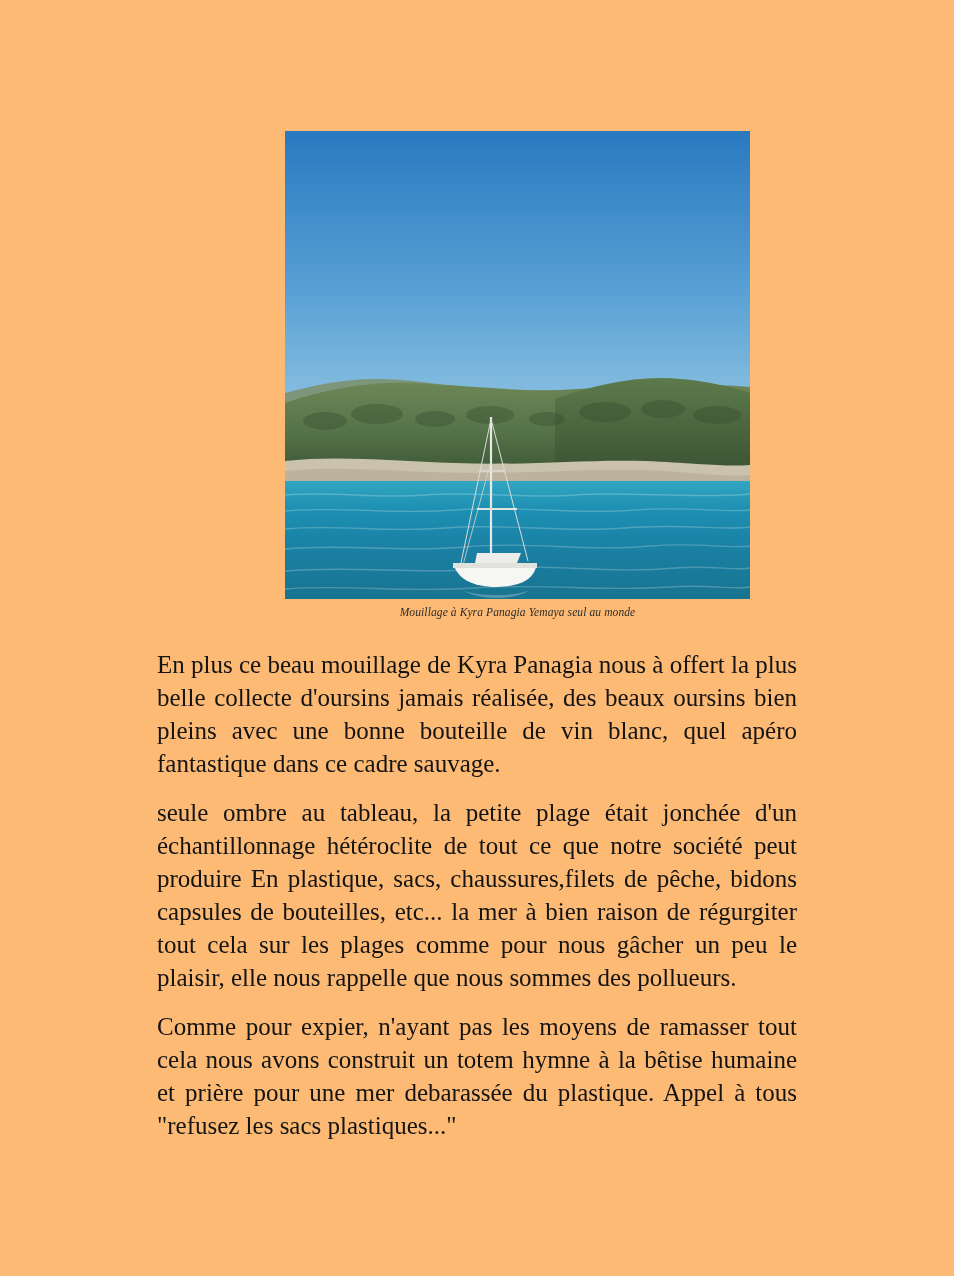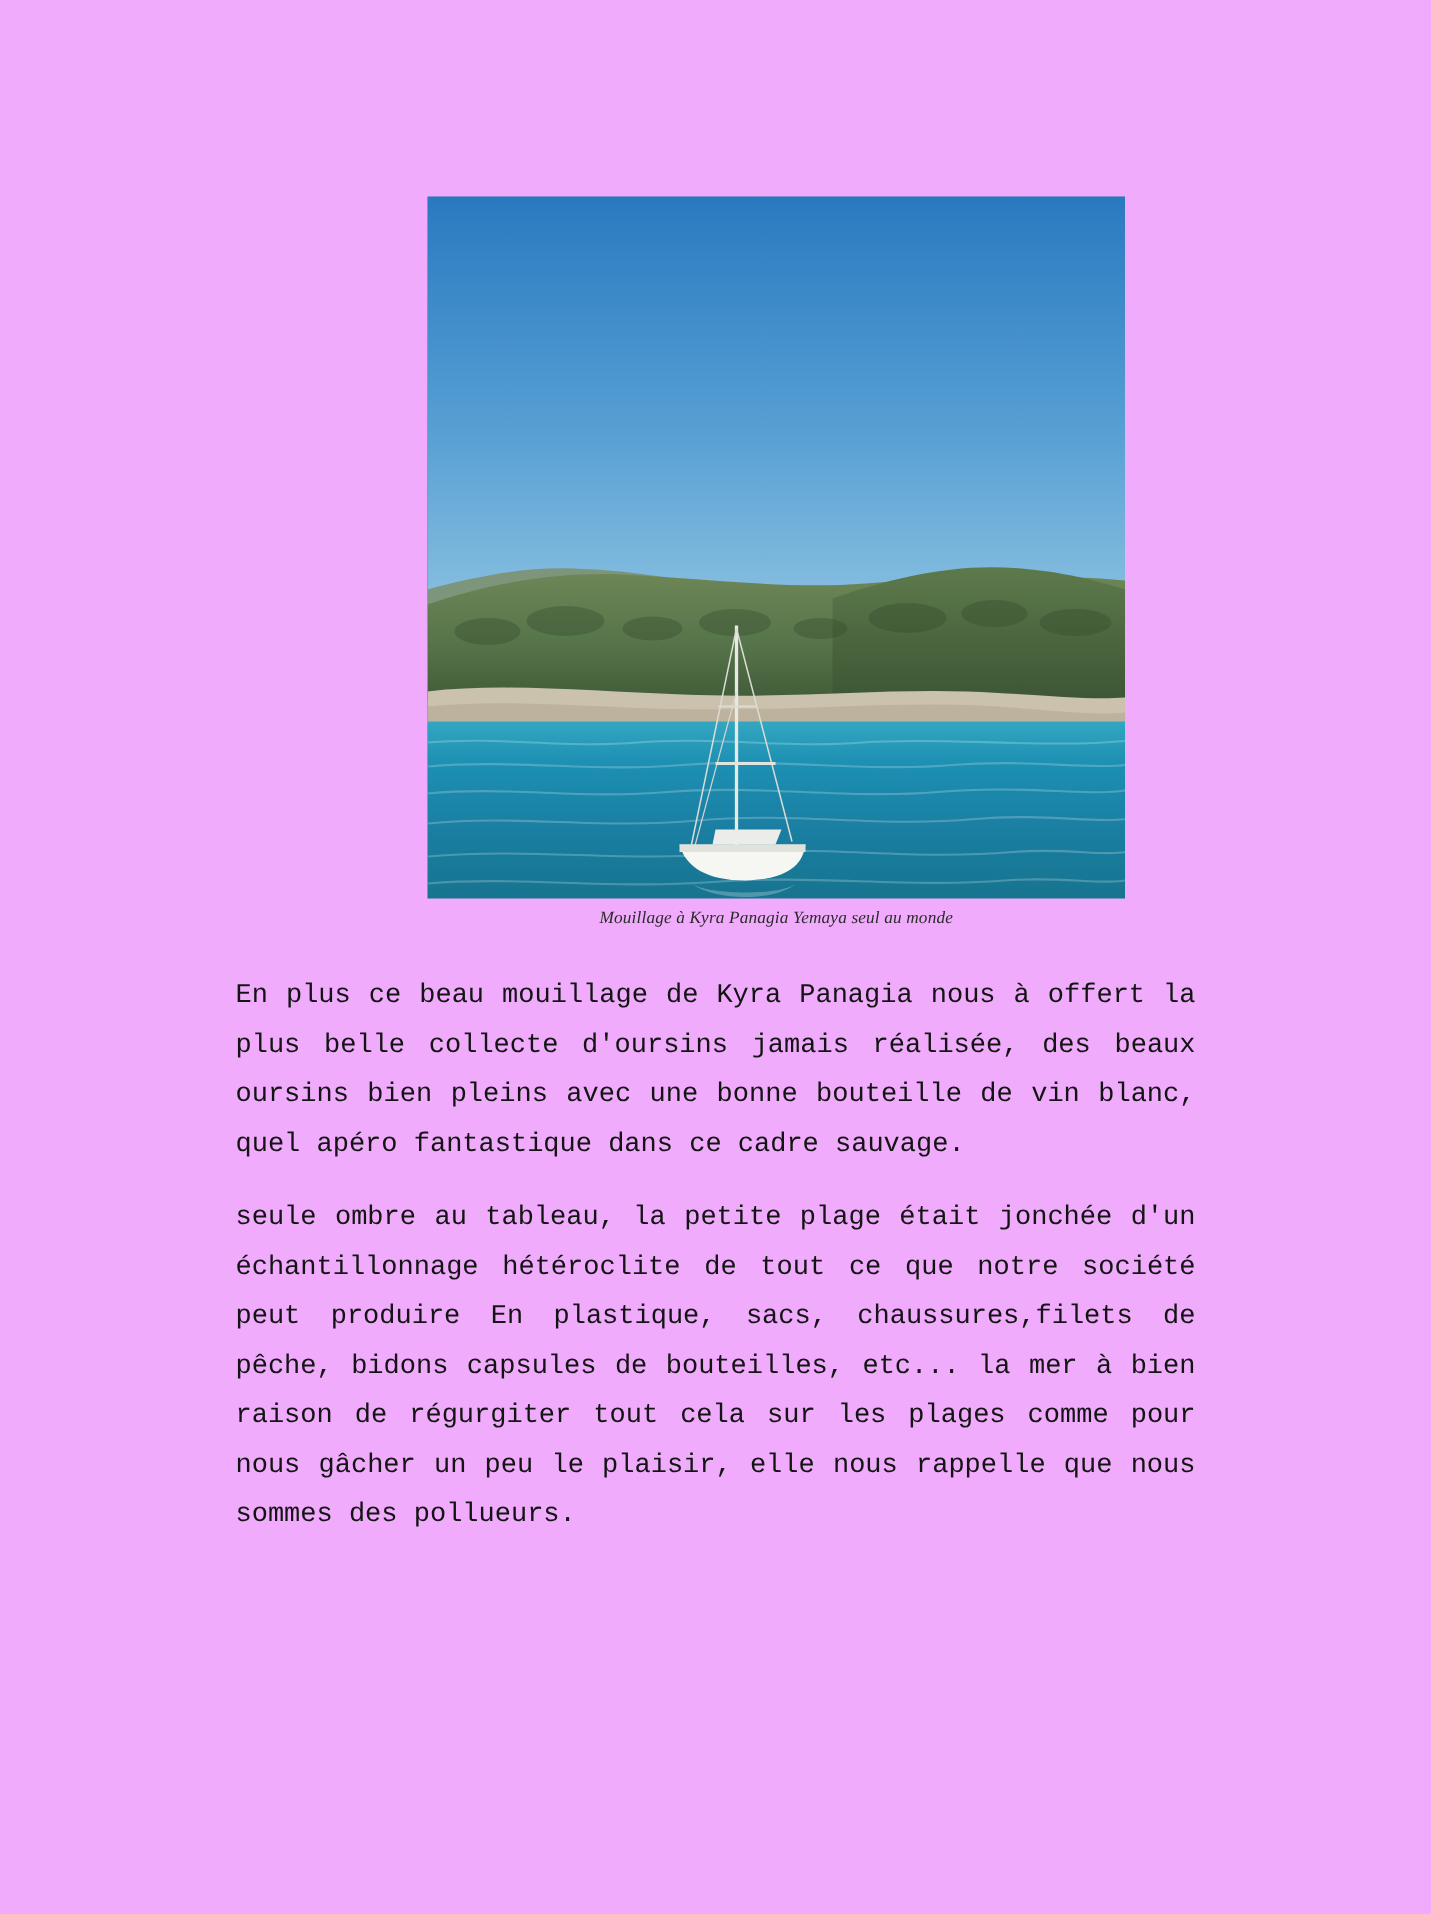--- a/index.html
+++ b/index.html
@@ -11,21 +11,21 @@
     width: 954px;
     height: 1276px;
     position: relative;
     font-family: "Liberation Serif", serif;
     color: #1a1a1a;
     overflow: hidden;
   }
   .page {
     position: absolute;
     inset: 0;
-    background: #f0abfc;
+    background: #fdba74;
   }
 
   
   .figure {
     position: absolute;
     left: 245px;
     top: 115px;
     width: 465px;
   }
   .photo {
@@ -52,22 +52,22 @@
   }
 
   
   .body-text {
     position: absolute;
     left: 157px;
     top: 648px;
     width: 640px;
   }
   .para {
-    font-family: Liberation Mono, monospace;
-    font-size: 18px;
+    font-family: Liberation Serif, serif;
+    font-size: 25px;
     line-height: 33px;
     text-align: justify;
     text-justify: inter-word;
     margin: 0 0 16px 0;
     color: #141414;
   }
   .para:last-child { margin-bottom: 0; }
 
   
   .page-number {
@@ -165,16 +165,17 @@
           <path d="M176,458 C192,470 232,470 246,458 C236,466 188,466 176,458 Z" fill="#ffffff" opacity="0.25"></path>
         </g>
       </svg>
     </div>
     <figcaption class="caption">Mouillage à Kyra Panagia Yemaya seul au monde</figcaption>
   </figure>
 
   <div class="body-text">
     <p class="para">En plus ce beau mouillage de Kyra Panagia nous à offert la plus belle collecte d'oursins jamais réalisée, des beaux oursins bien pleins avec une bonne bouteille de vin blanc, quel apéro fantastique dans ce cadre sauvage.</p>
     <p class="para">seule ombre au tableau, la petite plage était jonchée d'un échantillonnage hétéroclite de tout ce que notre société peut produire En plastique, sacs, chaussures,filets de pêche, bidons capsules de bouteilles, etc... la mer à bien raison de régurgiter tout cela sur les plages comme pour nous gâcher un peu le plaisir, elle nous rappelle que nous sommes des pollueurs.</p>
+    <p class="para">Comme pour expier, n'ayant pas les moyens de ramasser tout cela nous avons construit un totem hymne à la bêtise humaine et prière pour une mer debarassée du plastique. Appel à tous "refusez les sacs plastiques..."</p>
   </div>
 
 
 </div>
 
 </body></html>

